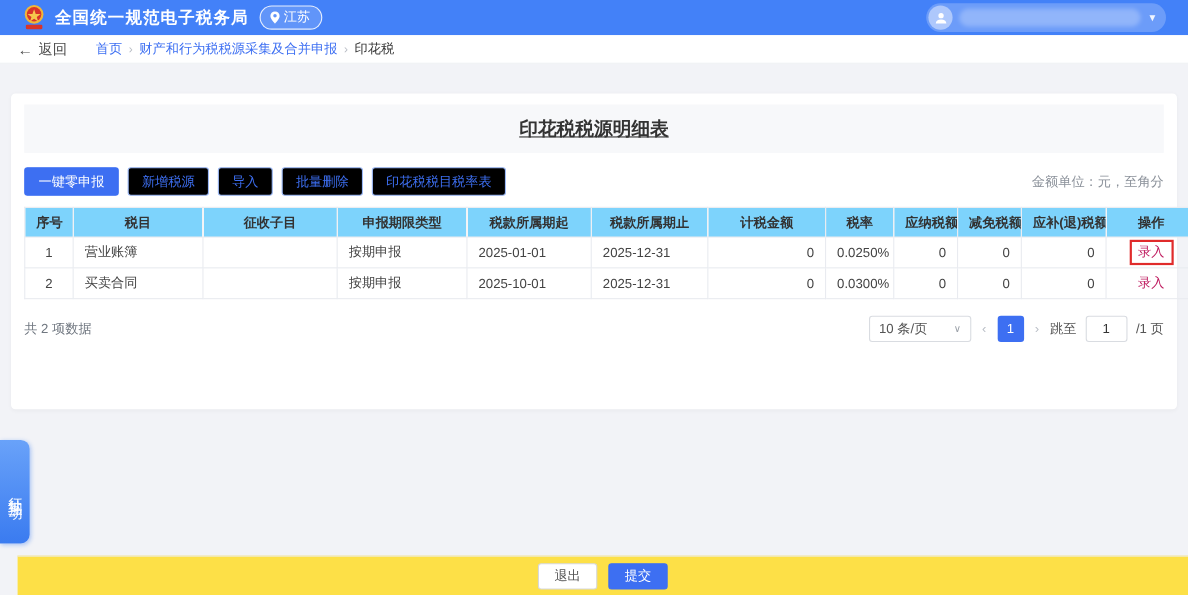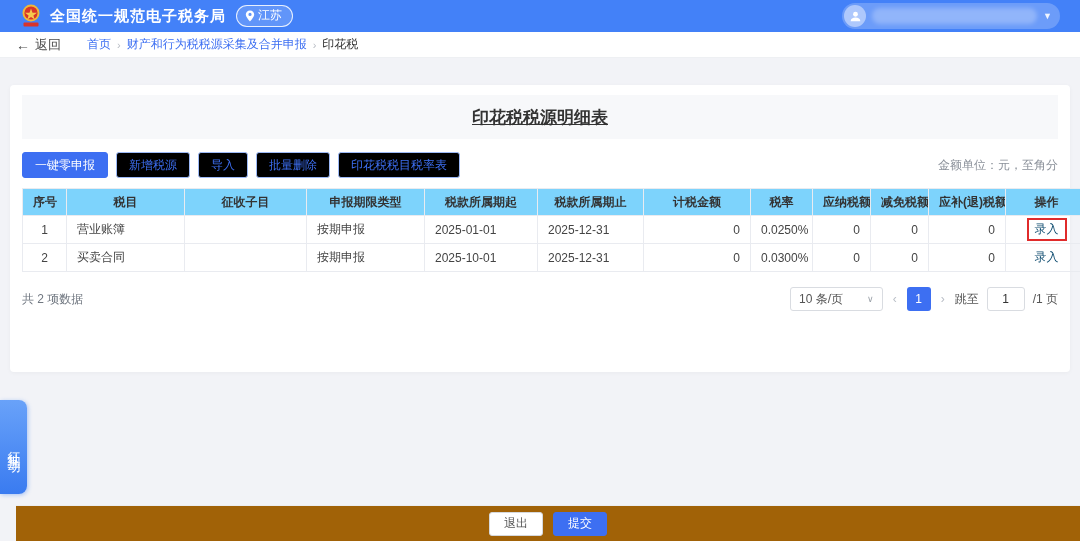--- a/index.html
+++ b/index.html
@@ -75,21 +75,21 @@
   
   table.src-table {
     width:100%; margin-top:10px; border-collapse:collapse; table-layout:fixed; font-size:12px;
   }
   .src-table th, .src-table td {
     border:1px solid #e9ebf0; height:28px; padding:0 10px;
     overflow:hidden; white-space:nowrap;
   }
   .src-table th { background:#7dd3fc; font-weight:bold; color:#333; text-align:center; height:27px; }
   .src-table td { color:#444; }
-  .link { color:#0c4a6e; cursor:pointer; }
+  .link { color:#be185d; cursor:pointer; }
   .highlight-box { border:2px solid #e02b2b; padding:1px 6px; display:inline-block; }
 
   
   .table-footer { display:flex; align-items:center; margin-top:15px; }
   .total-text { color:#707780; }
   .pager { margin-left:auto; display:flex; align-items:center; gap:8px; color:#555; }
   .page-size {
     border:1px solid #d9dce1; border-radius:3px; height:24px; padding:0 8px;
     display:inline-flex; align-items:center; gap:24px; background:#fff; cursor:pointer; color:#555;
   }
@@ -109,21 +109,21 @@
     position:absolute; left:0; top:400px; width:27px; height:94px;
     background:linear-gradient(180deg,#69a2f9,#3a7bf0);
     border-radius:0 8px 8px 0; color:#fff; font-size:13px;
     display:flex; align-items:center; justify-content:center; cursor:pointer;
     writing-mode:vertical-lr; text-orientation:upright; letter-spacing:3px;
     box-shadow:1px 1px 4px rgba(58,123,240,.4);
   }
 
   
   .page-footer {
-    position:absolute; left:16px; right:0; bottom:0; height:36px; background:#a16207;
+    position:absolute; left:16px; right:0; bottom:0; height:36px; background:#fde047;
     border-top:1px solid #ebedf1; display:flex; align-items:center; justify-content:center; gap:10px;
   }
   .btn-exit { background:#fff; color:#555; border:1px solid #d5d8dd; height:24px; padding:0 14px; }
   .btn-submit { height:24px; padding:0 14px; }
 </style>
 </head>
 <body>
 
 <div class="app-header">
   <svg class="emblem" viewBox="0 0 22 24">

